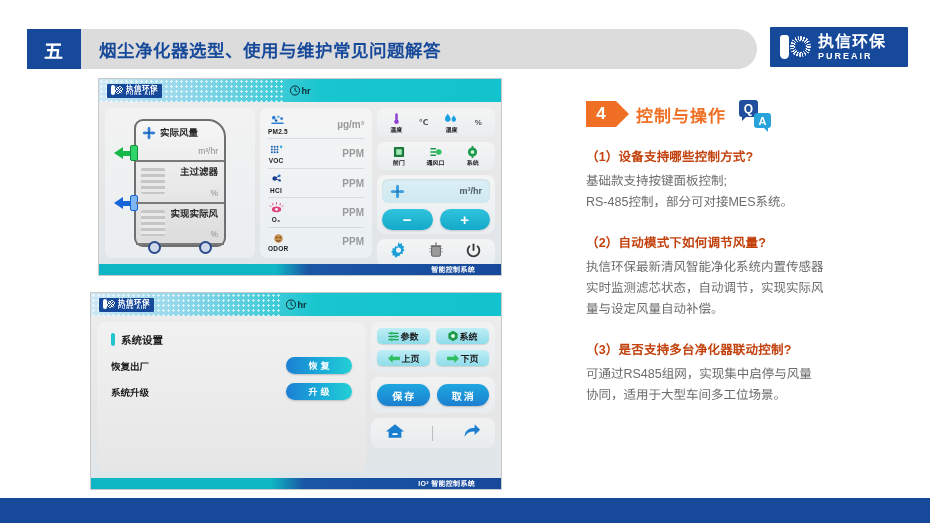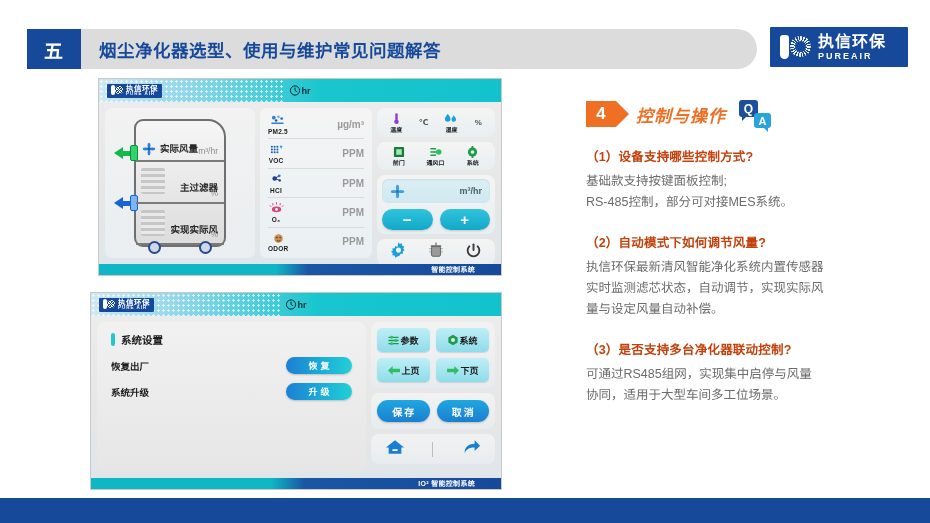--- a/index.html
+++ b/index.html
@@ -146,21 +146,21 @@
     position: relative;
     width: 92px; height: 128px;
     border: 2.5px solid #6f6f6f;
     border-radius: 9px 18px 9px 9px;
     background: linear-gradient(180deg,#f6f6f6,#dcdcdc);
   }
   .mcell {
     position: relative;
     height: 33.33%;
     border-bottom: 2px solid #7a7a7a;
-    padding: 21px 6px 0 6px;
+    padding: 5px 6px 0 6px;
   }
   .mcell:last-child { border-bottom: none; }
   .mcell .title {
     font-size: 9.5px; font-weight: bold; color:#2a2a2a;
     text-align: right; line-height:1.1;
   }
   .mcell .unit {
     position:absolute; right: 6px; bottom: 4px;
     font-size: 8.5px; color:#8d8d8d;
   }
@@ -265,21 +265,21 @@
     background: linear-gradient(90deg,#1d7fd4 0%, #19a6d8 45%, #23cfd6 100%);
     color:#fff; font-size:9px; font-weight:bold;
     display:flex; align-items:center; justify-content:center;
     letter-spacing: 3px; text-indent: 3px;
     box-shadow: 0 1px 2px rgba(0,0,0,.2);
   }
   .side-col { width: 124px; display:flex; flex-direction:column; gap:5px; }
   .grid-card { background: linear-gradient(180deg,#f2f2f2,#e8ecee); border-radius:8px; padding:6px; }
   .btn-grid { display:grid; grid-template-columns:1fr 1fr; gap:6px; }
   .sbtn {
-    height: 24px; border-radius:5px;
+    height: 16px; border-radius:5px;
     background: linear-gradient(180deg,#bfeef6,#8fdcea);
     display:flex; align-items:center; justify-content:center; gap:0;
     font-size:9px; font-weight:bold; color:#1b1b1b;
     box-shadow: 0 1px 1px rgba(0,0,0,.12);
   }
   .oval-card { display:flex; gap:7px; justify-content:center; align-items:center;
     background: linear-gradient(180deg,#f2f2f2,#e8ecee); border-radius:8px; padding:7px 6px; }
   .oval {
     width: 54px; height:22px; border-radius: 11px;
     background: linear-gradient(180deg,#1fa7e0,#1b7fd0);
@@ -303,21 +303,21 @@
     font-size: 17px; font-weight:bold;
     height: 26px; width: 30px;
     display:flex; align-items:center; justify-content:center;
   }
   .num-badge::after {
     content:""; position:absolute; right:-13px; top:0;
     width:0;height:0;
     border-top:13px solid transparent; border-bottom:13px solid transparent;
     border-left:13px solid #ef7024;
   }
-  .sec-title { margin-left: 11px; color:#ef7024; font-size:17px; font-weight:bold; letter-spacing:1px;font-style:italic; }
+  .sec-title { margin-left: 11px; color:#ef7024; font-size:17px; font-weight:bold; letter-spacing:1px; }
   .qa-icon { position:relative; width:32px; height:28px; margin-left:4px; }
   .qa-icon .q {
     position:absolute; left:0; top:0; width:19px; height:17px;
     background:#1f4e9c; border-radius:3px;
     color:#fff; font-size:12px; font-weight:bold;
     display:flex; align-items:center; justify-content:center;
   }
   .qa-icon .q::after {
     content:""; position:absolute; left:3px; bottom:-4px;
     width:0;height:0;border-left:5px solid #1f4e9c; border-bottom:5px solid transparent;

